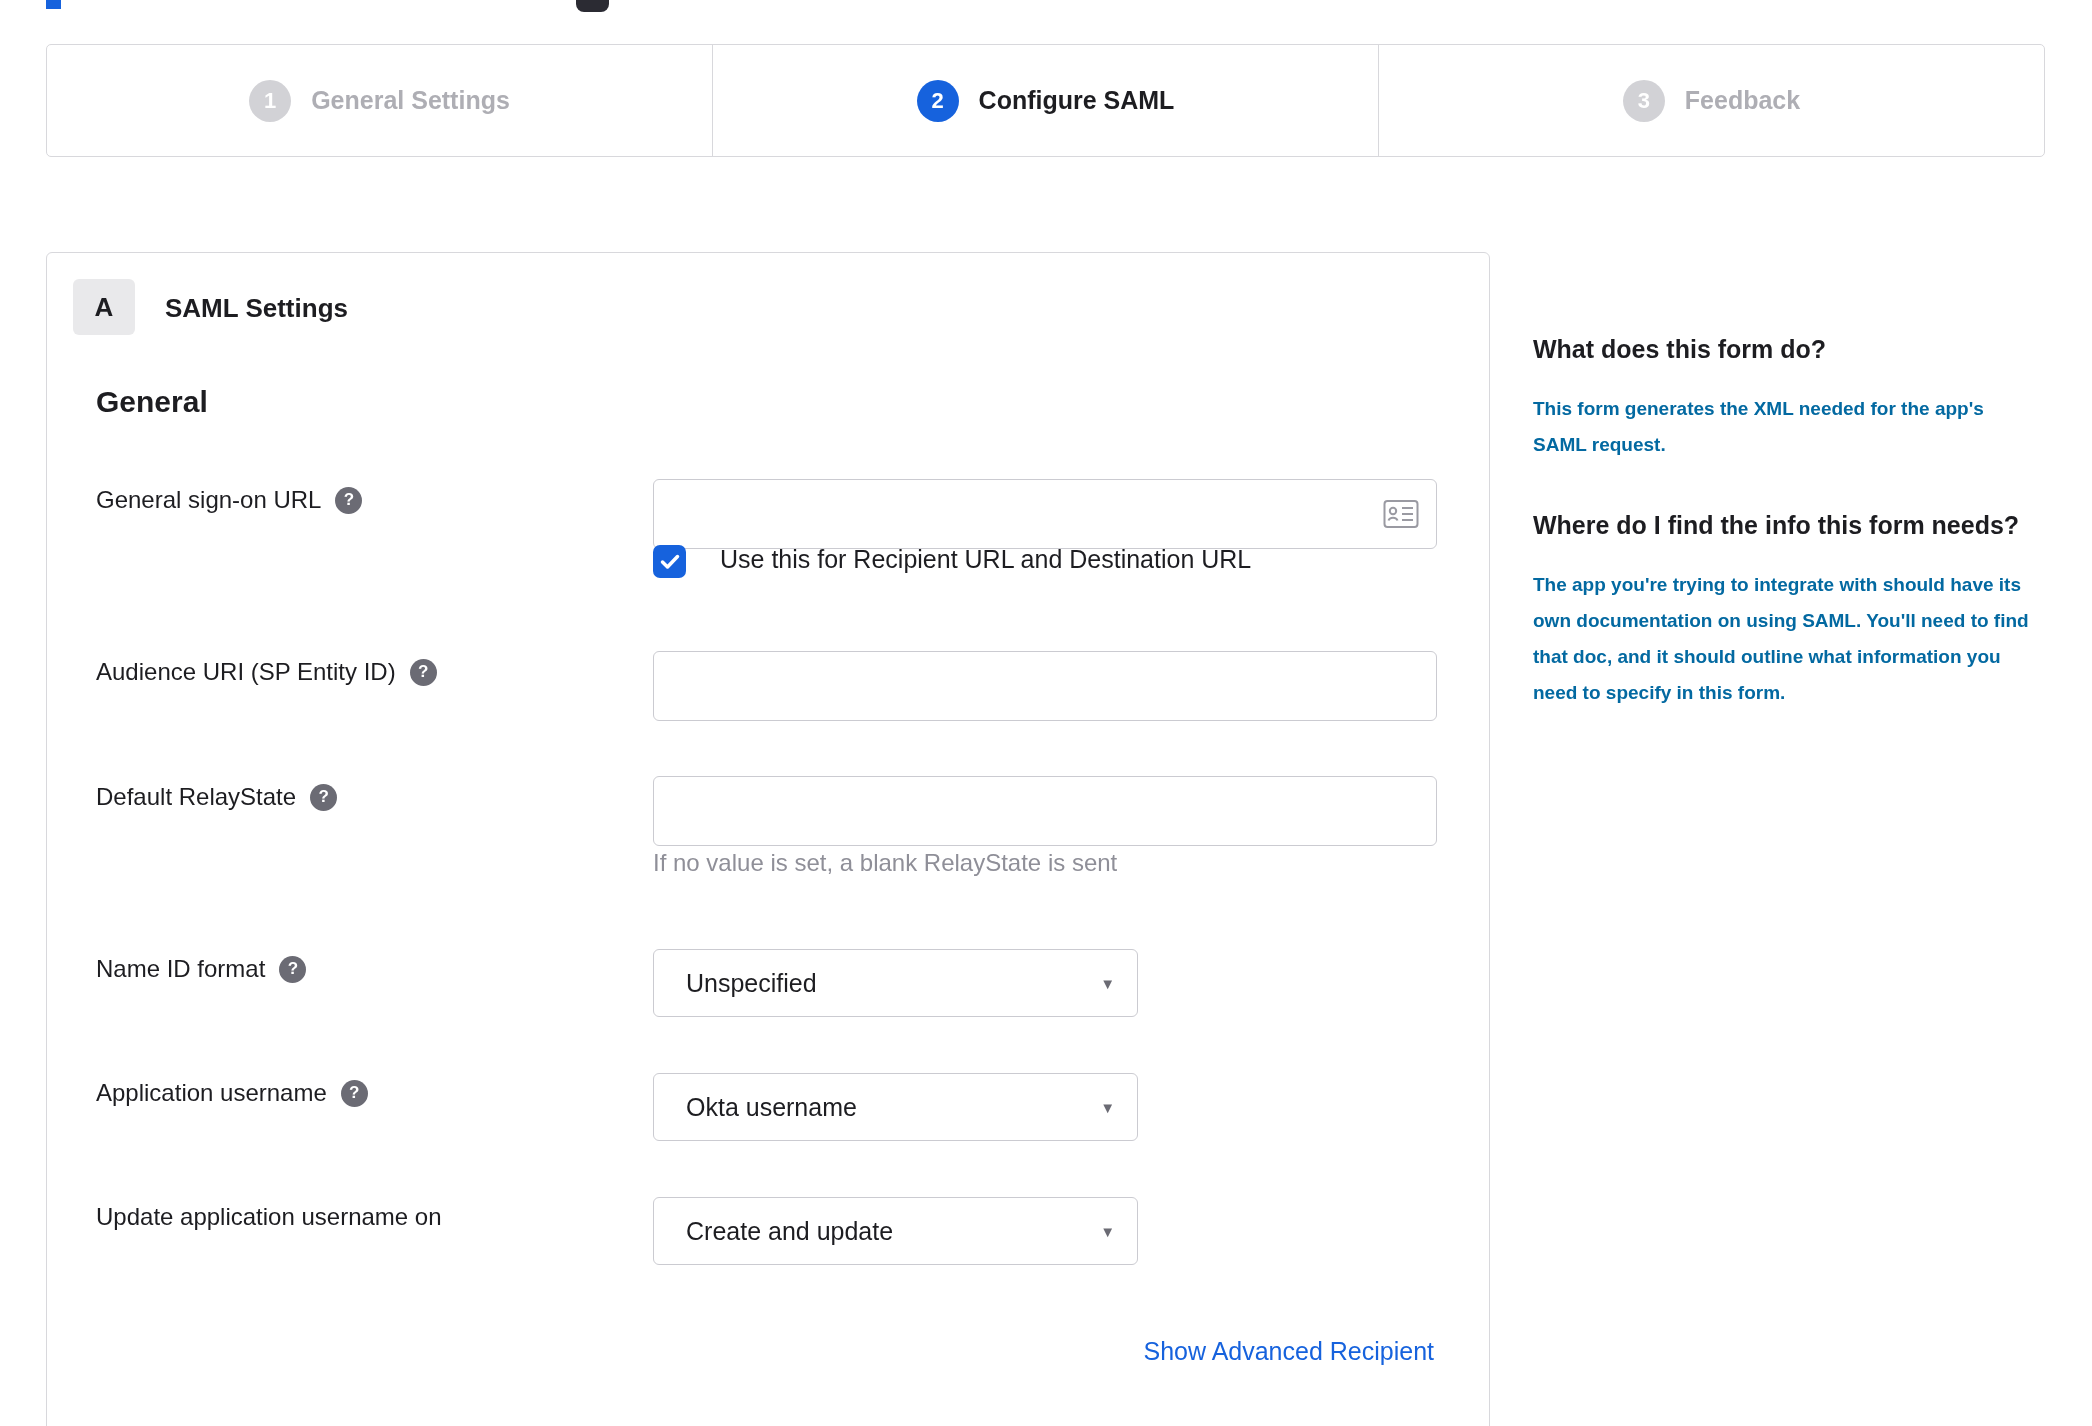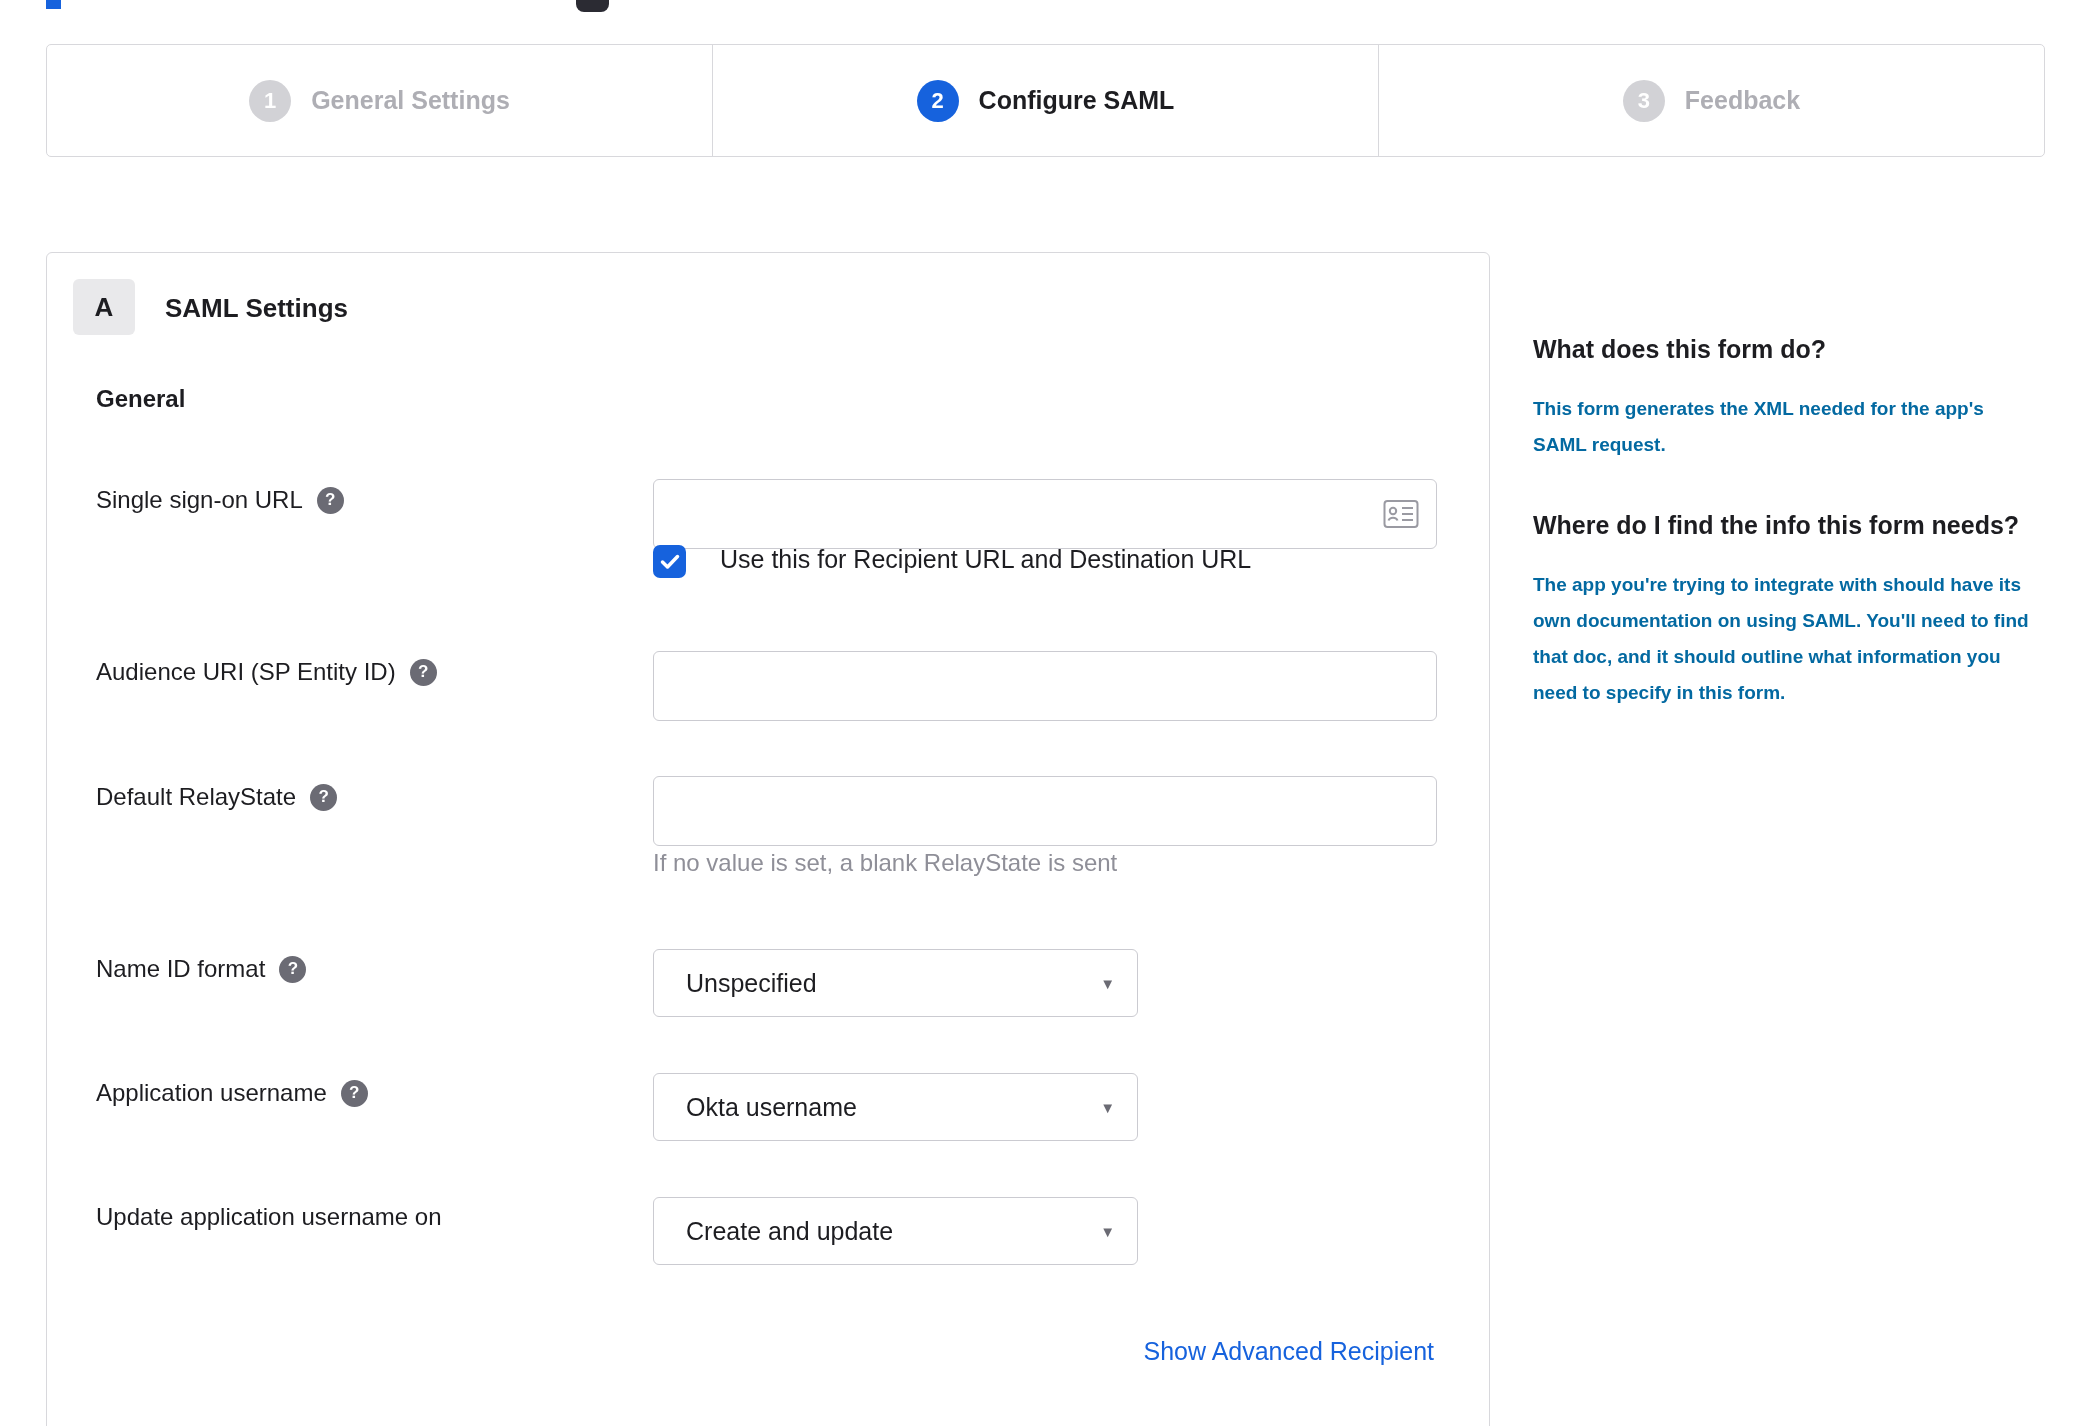--- a/index.html
+++ b/index.html
@@ -40,21 +40,21 @@
     position:absolute; left:46px; top:252px; width:1444px; height:1200px;
     border:1px solid #d8d8dc; border-radius:6px; background:#fff;
   }
   .section-badge {
     position:absolute; left:26px; top:26px; width:62px; height:56px;
     background:#e9e9eb; border-radius:6px;
     display:flex; align-items:center; justify-content:center;
     font-size:26px; font-weight:bold; color:#1d1d21;
   }
   .section-title { position:absolute; left:118px; top:40px; font-size:26px; font-weight:bold; }
-  .group-title   { position:absolute; left:49px;  top:132px; font-size:24px; font-weight:bold; }
+  .group-title   { position:absolute; left:49px;  top:132px; font-size:30px; font-weight:bold; }
 
   .f-label {
     position:absolute; left:49px; font-size:24px; color:#1d1d21;
     display:flex; align-items:center; gap:14px; white-space:nowrap;
   }
   .help {
     width:27px; height:27px; border-radius:50%; background:#6b6b74; color:#fff;
     font-size:17px; font-weight:bold; display:inline-flex; align-items:center; justify-content:center;
     cursor:pointer; flex:0 0 auto;
   }
@@ -117,21 +117,21 @@
   </div>
 </div>
 
 <div class="card">
 
   <div class="section-badge">A</div>
   <div class="section-title">SAML Settings</div>
   <div class="group-title">General</div>
 
   <div class="f-label" style="top:233px">
-    <span>Single sign-on URL</span>
+    <span>General sign-on URL</span>
     <span class="help">?</span>
   </div>
   <input class="text-input" style="top: 226px;" value="">
   <span class="card-icon" style="top:246px">
     <svg width="36" height="30" viewBox="0 0 36 30" fill="none" stroke="#9a9aa2" stroke-width="2">
       <rect x="1.5" y="2" width="33" height="26" rx="3"></rect>
       <circle cx="10" cy="12" r="3.2"></circle>
       <path d="M5.5 21.5c1.2-3.8 7.8-3.8 9 0"></path>
       <line x1="19" y1="9" x2="30" y2="9"></line>
       <line x1="19" y1="15" x2="30" y2="15"></line>

